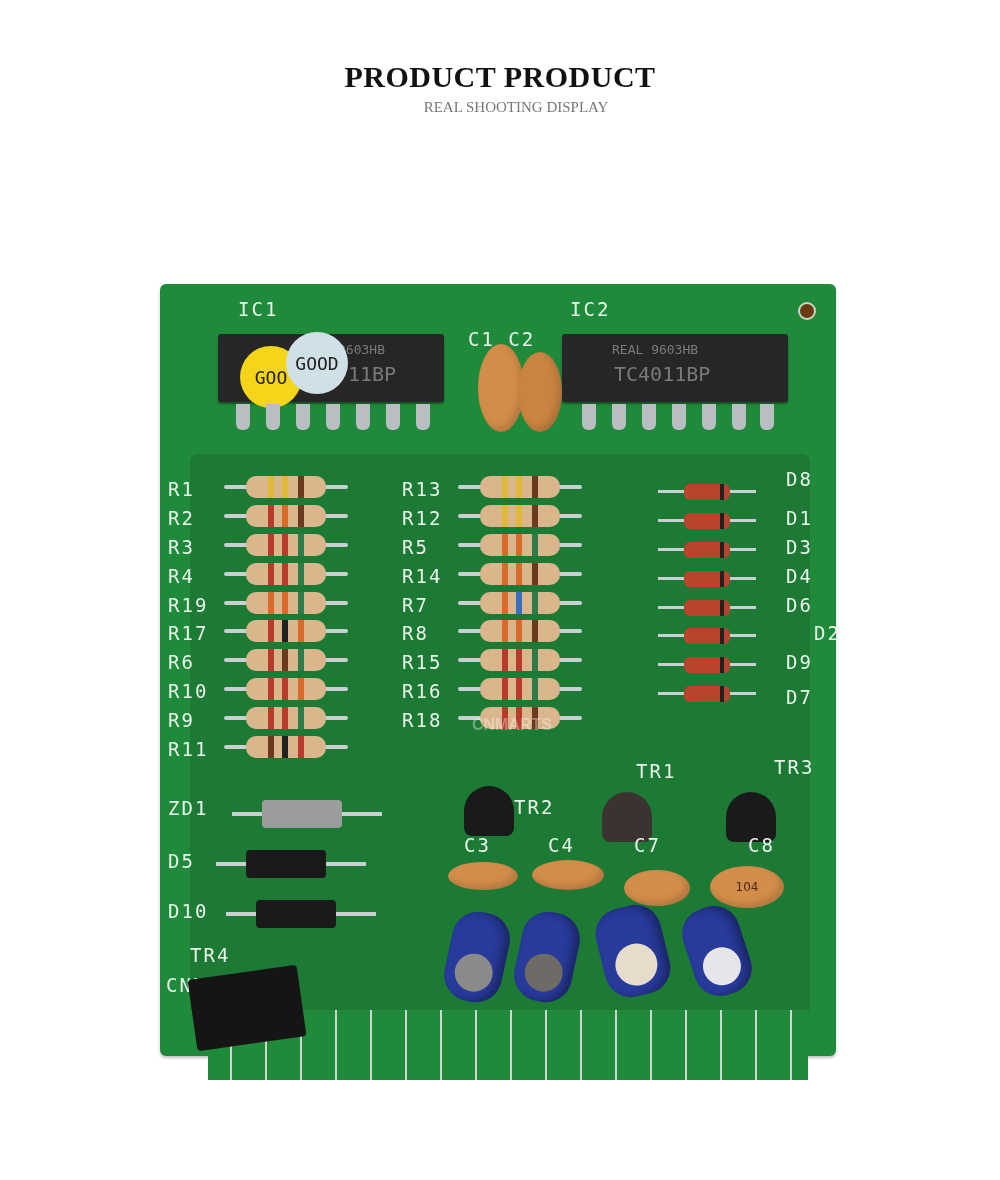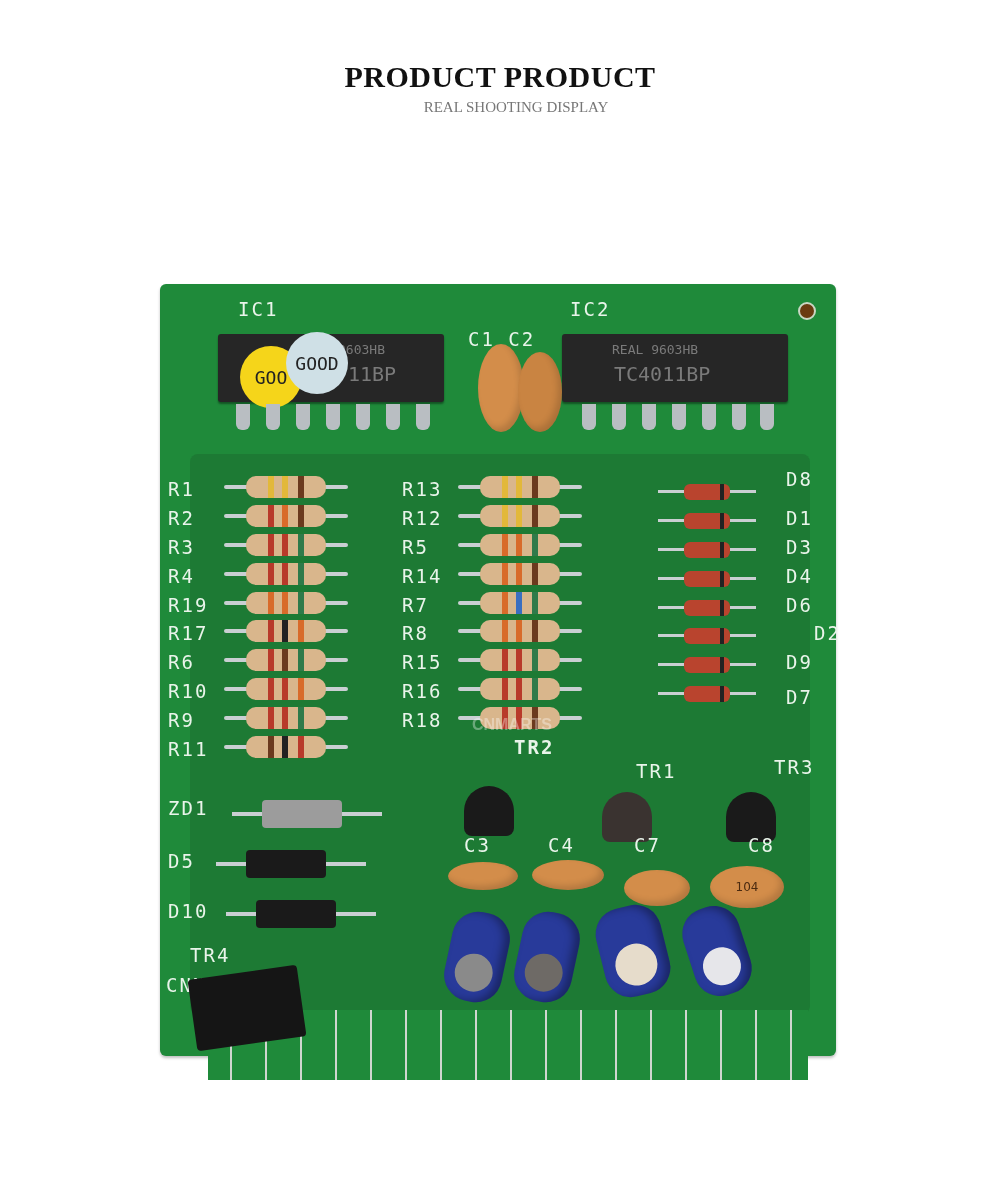--- a/index.html
+++ b/index.html
@@ -306,21 +306,21 @@
   </div>
 <div class="pwr" style="left:256px;top:900px;">
     <div class="lead"></div>
     <div class="body" style="background:#1a1a1a;"></div>
   </div>
 
 <div class="silk" style="left:190px;top:944px;">TR4</div>
 <div class="silk" style="left:166px;top:974px;">CNN</div>
 <div class="tr4"></div>
 
-<div class="silk" style="left:514px;top:736px;font-weight:bold;">TR2</div>
+<div class="silk" style="left:514px;top:796px;">TR2</div>
 <div class="silk" style="left:636px;top:760px;">TR1</div>
 <div class="silk" style="left:774px;top:756px;">TR3</div>
 <div class="trans" style="left:464px;top:786px;background:#1a1a1a;"></div>
 <div class="trans" style="left:602px;top:792px;background:#3a3330;"></div>
 <div class="trans" style="left:726px;top:792px;background:#1a1a1a;"></div>
 
 <div class="silk" style="left:464px;top:834px;">C3</div>
 <div class="silk" style="left:548px;top:834px;">C4</div>
 <div class="silk" style="left:634px;top:834px;">C7</div>
 <div class="silk" style="left:748px;top:834px;">C8</div>

